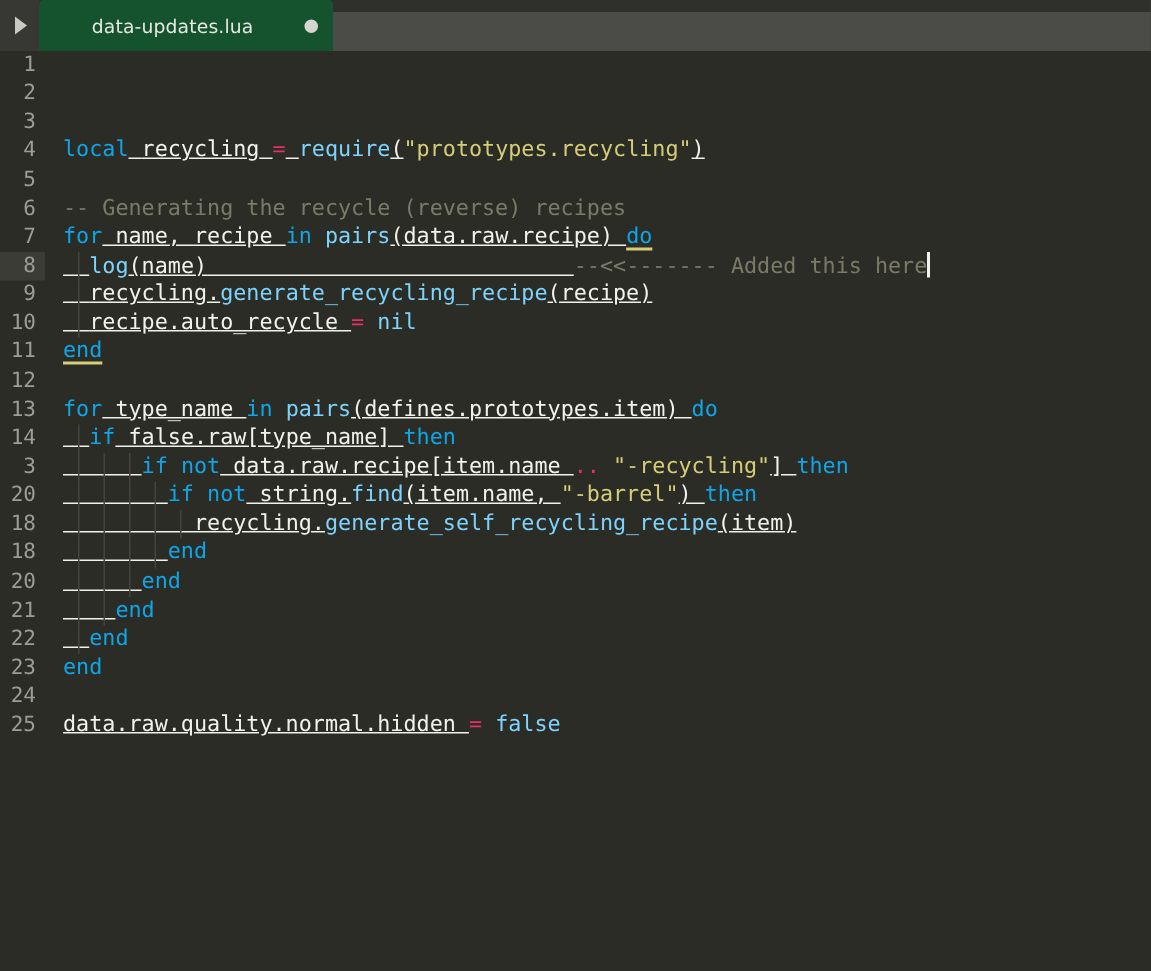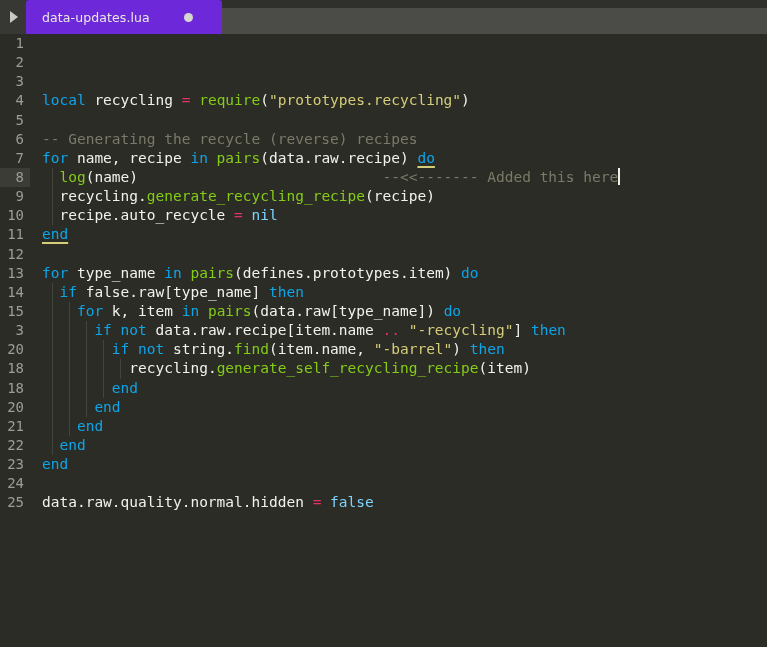--- a/index.html
+++ b/index.html
@@ -42,26 +42,27 @@
     width: 0; height: 0;
     border-left: 8px solid #c9c9c3;
     border-top: 6px solid transparent;
     border-bottom: 6px solid transparent;
     margin-left: 2px;
   }
   #tab-active {
     position: relative;
     z-index: 2;
     min-width: 170px;
-    background: #6d28d9;
+    background: #14532d;
     display: flex;
     align-items: center;
     padding: 0 10px 0 16px;
     border-top-left-radius: 3px;
     border-top-right-radius: 3px;
+    justify-content: flex-end;
   }
   #tab-label {
     color: #e8e8e3;
     font-family: "DejaVu Sans", "Liberation Sans", sans-serif;
     font-size: 12.5px;
     letter-spacing: .1px;
     white-space: nowrap;
   }
   #tab-modified-dot {
     width: 9px; height: 9px;
@@ -116,22 +117,22 @@
   .guide {
     position: absolute;
     top: 0;
     width: 1px;
     height: 19.15px;
     background: #43443e;
   }
 
   
   .kw      { color: #0ea5e9; }   
-  .plain   { color: #f2f2ec; }
-  .fn      { color: #84cc16; text-align: center; }
+  .plain   { color: #f2f2ec; text-decoration: underline; }
+  .fn      { color: #7dd3fc; text-align: center; }
   .str     { color: #d5cd78; }   
   .cmt     { color: #7b7a68; }   
   .op      { color: #e6306d; }   
   .const   { color: #7dd3fc; }   
   .match   { text-decoration: underline; text-decoration-color: #d5cd78;
              text-underline-offset: 3px; text-decoration-thickness: 2px; }
 
   
   #caret {
     display: inline-block;
@@ -225,24 +226,20 @@
   <div class="row">
     <div class="gutter">13</div>
     <div class="code"><span class="kw">for</span><span class="plain"> type_name </span><span class="kw">in</span><span class="fn"> pairs</span><span class="plain">(defines.prototypes.item) </span><span class="kw">do</span></div>
   </div>
 
   <div class="row">
     <div class="gutter">14</div>
     <div class="code"><span class="guide" style="left:22px"></span><span class="plain">  </span><span class="kw">if</span><span class="plain"> false.raw[type_name] </span><span class="kw">then</span></div>
   </div>
 
-  <div class="row">
-    <div class="gutter">15</div>
-    <div class="code"><span class="guide" style="left:22px"></span><span class="guide" style="left:39px"></span><span class="plain">    </span><span class="kw">for</span><span class="plain"> k, item </span><span class="kw">in</span><span class="fn"> pairs</span><span class="plain">(data.raw[type_name]) </span><span class="kw">do</span></div>
-  </div>
 
   <div class="row">
     <div class="gutter">3</div>
     <div class="code"><span class="guide" style="left:22px"></span><span class="guide" style="left:39px"></span><span class="guide" style="left:56px"></span><span class="plain">      </span><span class="kw">if</span><span class="kw"> not</span><span class="plain"> data.raw.recipe[item.name </span><span class="op">..</span><span class="str"> "-recycling"</span><span class="plain">] </span><span class="kw">then</span></div>
   </div>
 
   <div class="row">
     <div class="gutter">20</div>
     <div class="code"><span class="guide" style="left:22px"></span><span class="guide" style="left:39px"></span><span class="guide" style="left:56px"></span><span class="guide" style="left:73px"></span><span class="plain">        </span><span class="kw">if</span><span class="kw"> not</span><span class="plain"> string.</span><span class="fn">find</span><span class="plain">(item.name, </span><span class="str">"-barrel"</span><span class="plain">) </span><span class="kw">then</span></div>
   </div>

